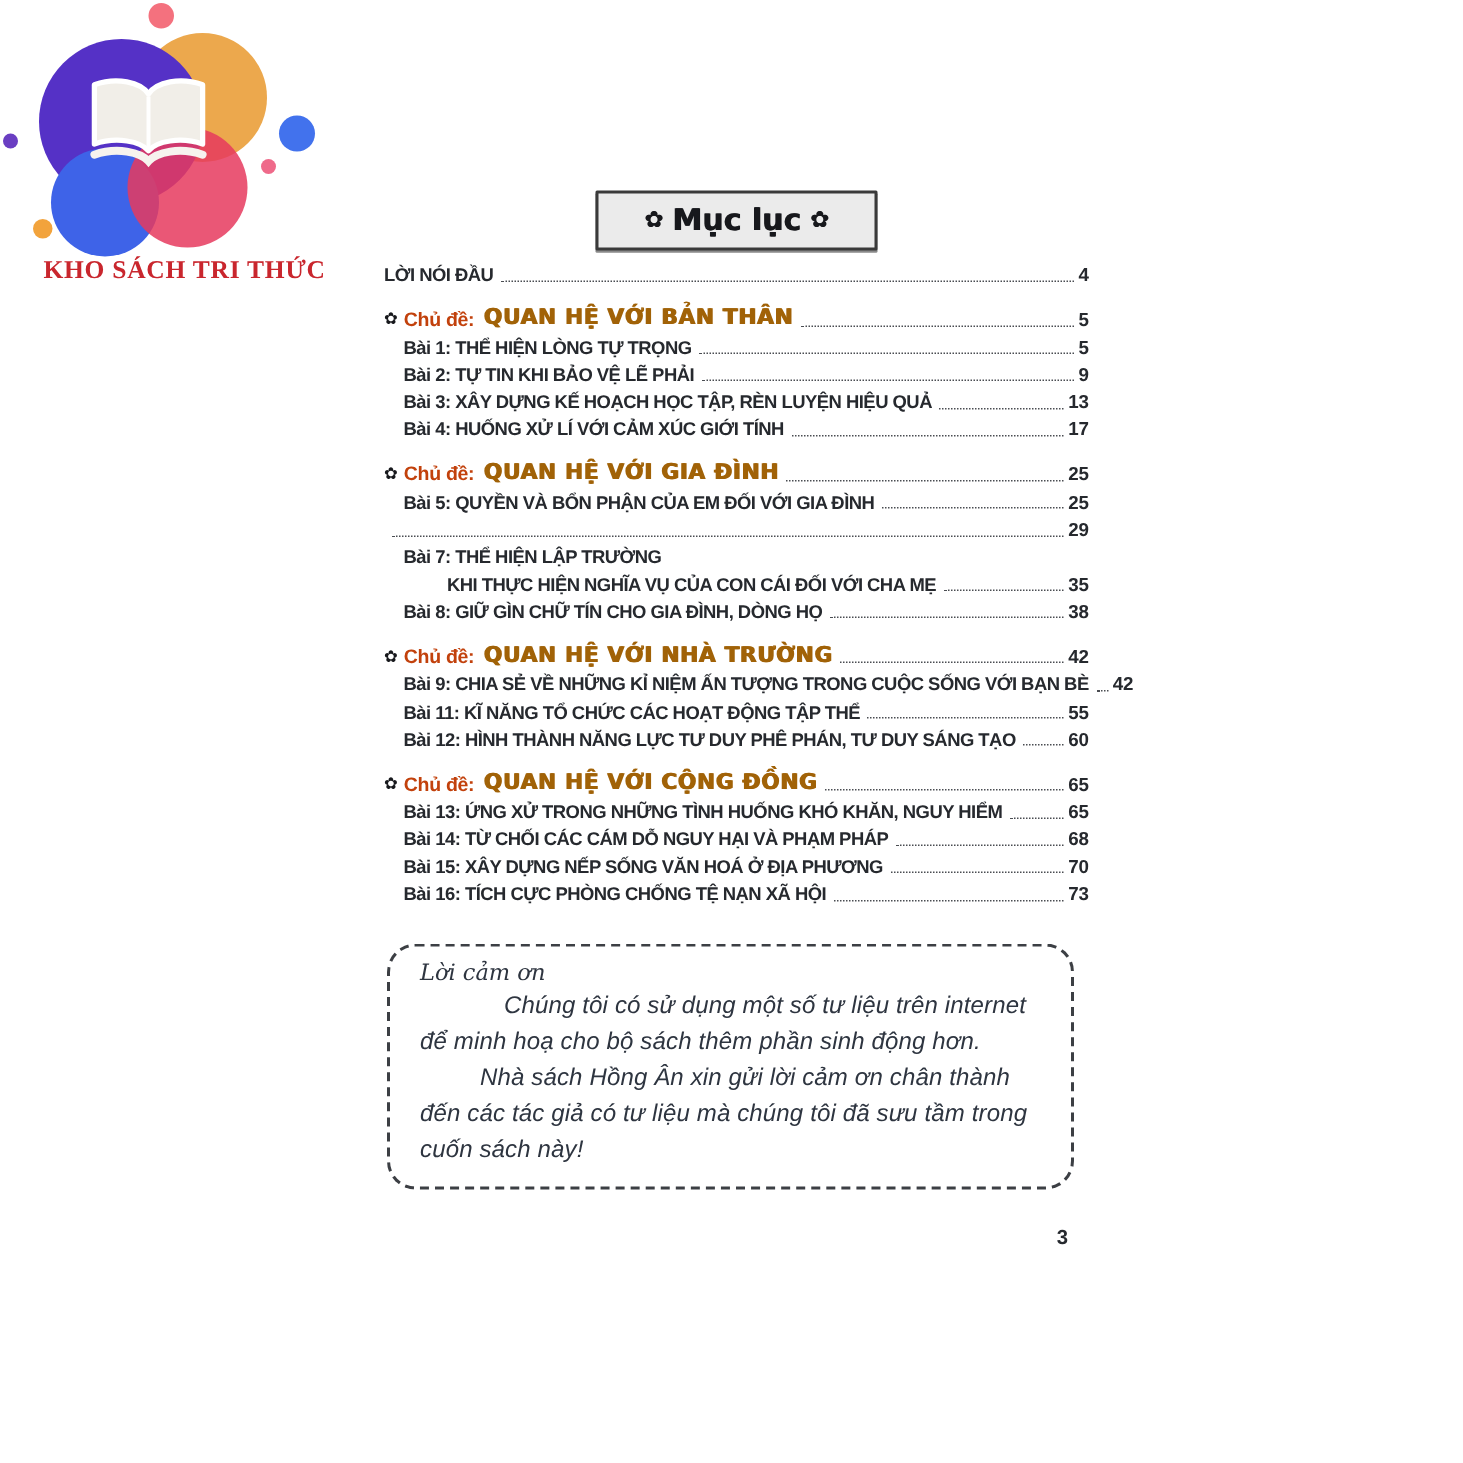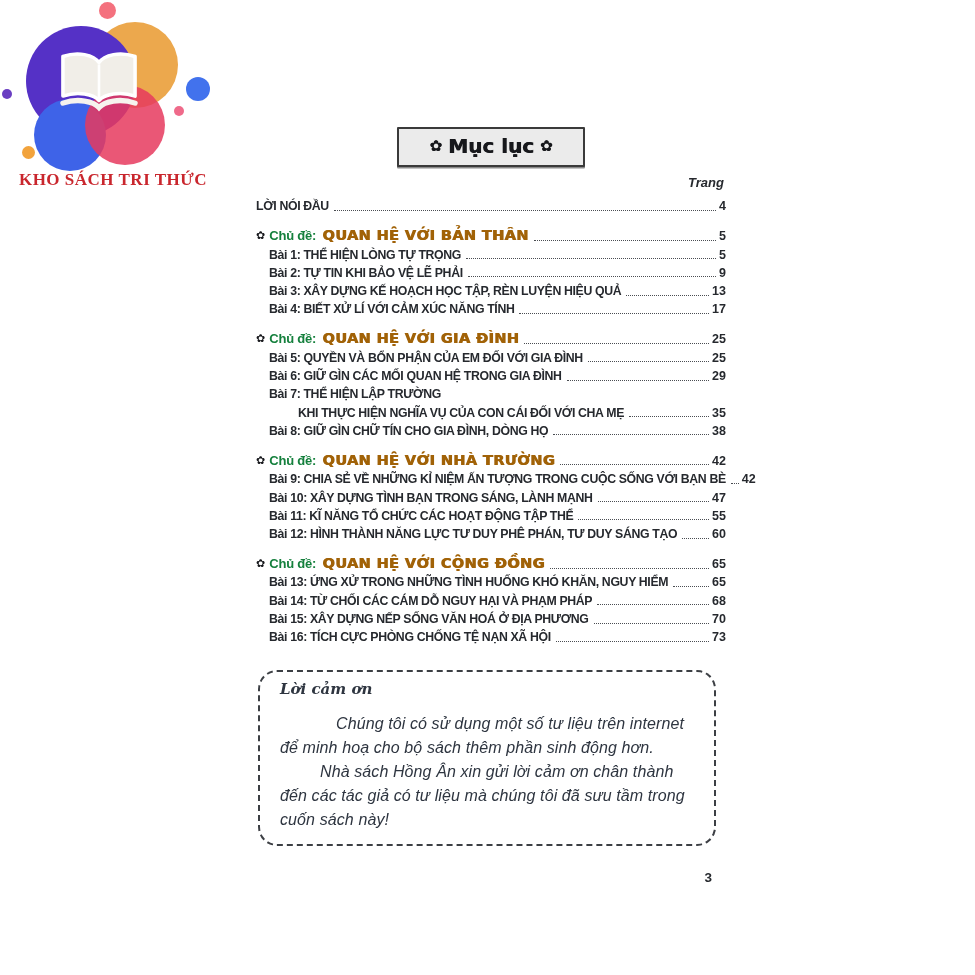--- a/index.html
+++ b/index.html
@@ -14,21 +14,21 @@
   .c-purple {left:26px;top:26px;width:110px;height:110px;background:#5531c6;z-index:2;}
   .c-blue   {left:34px;top:99px;width:72px;height:72px;background:#3e63e8;z-index:3;}
   .c-red    {left:85px;top:85px;width:80px;height:80px;background:rgba(230,58,94,0.85);z-index:4;}
   .d-pink-top    {left:99px;top:2px;width:17px;height:17px;background:#f4717e;}
   .d-purple-left {left:2px;top:89px;width:10px;height:10px;background:#6a3ec2;}
   .d-blue-right  {left:186px;top:77px;width:24px;height:24px;background:#4272ed;}
   .d-pink-right  {left:174px;top:106px;width:10px;height:10px;background:#ef6a8a;}
   .d-orange-bl   {left:22px;top:146px;width:13px;height:13px;background:#f2a33c;}
   .book-svg{position:absolute;left:55px;top:50px;width:88px;height:64px;z-index:6;}
   .brand{
-    position:absolute;left:3px;top:170px;width:220px;text-align:center;z-index:7;
+    position:absolute;left:13px;top:170px;width:220px;text-align:center;z-index:7;
     font-family:"Liberation Serif", serif;font-weight:bold;font-size:17px;
     letter-spacing:0.5px;color:#c9262d;white-space:nowrap;
   }
   
   .sheet{position:absolute;left:256px;top:127px;width:470px;}
   .mucluc-box{
     display:block;width:max-content;margin:0 auto;
     padding:5px 24px 7px;background:#ebebeb;border:2.5px solid #3a3a3a;border-radius:1px;
     box-shadow:0 1.5px 0 #8a8a8a;
     font-family:"DejaVu Sans", sans-serif;font-weight:bold;font-size:20px;color:#17181c;
@@ -44,33 +44,33 @@
   .toc-row{display:flex;align-items:flex-end;height:18.3px;}
   .toc-row .label{
     font-size:12.3px;font-weight:bold;letter-spacing:-0.35px;white-space:nowrap;color:#26292e;
   }
   .toc-row.item .label{padding-left:13px;}
   .toc-row.item2 .label{padding-left:42px;}
   .leader{flex:1 1 8px;border-bottom:1.6px dotted #4a4d52;margin:0 3px 2.5px 5px;min-width:8px;}
   .pageno{font-size:12.5px;font-weight:bold;color:#26292e;}
   .toc-row.sect{margin-top:9px;height:21px;}
   .sect .bullet{font-size:11px;margin-right:4px;position:relative;top:-1px;color:#17181c;}
-  .sect .prefix{font-size:13px;font-weight:bold;margin-right:6px;color:#15803d;letter-spacing:-0.2px;}
+  .sect .prefix{font-size:13px;font-weight:bold;margin-right:6px;color:#c2410c;letter-spacing:-0.2px;}
   .sect .stitle{
     font-family:"DejaVu Sans", sans-serif;font-size:14.5px;font-weight:bold;color:#a16207;
     letter-spacing:0.4px;text-shadow:0.8px 0 0 currentColor;white-space:nowrap;
   }
   
   .thanks{
     box-sizing:border-box;margin-top:26px;margin-left:2px;width:458px;min-height:129px;
     border:2px dashed #3c3f44;border-radius:19px;padding:8px 20px 12px;
     color:#2e3540;font-style:italic;
   }
   .thanks-title{
-    font-family:"DejaVu Serif", serif;font-weight:bold;font-size:15px;margin-bottom:14px;
+    font-family:"DejaVu Serif", serif;font-weight:normal;font-size:15px;margin-bottom:2px;
   }
   .thanks p{margin:0;font-size:16px;line-height:1.5;letter-spacing:0.1px;}
   .thanks p.p1{text-indent:56px;}
   .thanks p.p2{text-indent:40px;}
   .pagenum{
     margin-top:24px;text-align:right;padding-right:14px;
     font-size:13.5px;font-weight:bold;color:#26292e;
   }
 </style>
 </head>
@@ -93,21 +93,20 @@
   </svg>
   <div class="brand">KHO SÁCH TRI THỨC</div>
 </div>
 
 <div class="sheet">
 
   <div class="mucluc-box">
     <span class="flower">✿</span><span>Mục lục</span><span class="flower">✿</span>
   </div>
 
-  <div class="trang">Trang</div>
 
   <div id="toc">
       <div class="toc-row intro">
         <span class="label">LỜI NÓI ĐẦU</span>
         <span class="leader"></span>
         <span class="pageno">4</span>
       </div>
       <div class="toc-row sect">
         <span class="bullet">✿</span>
         <span class="prefix">Chủ đề:</span>
@@ -124,38 +123,37 @@
         <span class="label">Bài 2: TỰ TIN KHI BẢO VỆ LẼ PHẢI</span>
         <span class="leader"></span>
         <span class="pageno">9</span>
       </div>
       <div class="toc-row item">
         <span class="label">Bài 3: XÂY DỰNG KẾ HOẠCH HỌC TẬP, RÈN LUYỆN HIỆU QUẢ</span>
         <span class="leader"></span>
         <span class="pageno">13</span>
       </div>
       <div class="toc-row item">
-        <span class="label">Bài 4: BIẾT XỬ LÍ VỚI CẢM XÚC NĂNG TÍNH</span>
+        <span class="label">Bài 4: HUỐNG XỬ LÍ VỚI CẢM XÚC GIỚI TÍNH</span>
         <span class="leader"></span>
         <span class="pageno">17</span>
       </div>
       <div class="toc-row sect">
         <span class="bullet">✿</span>
         <span class="prefix">Chủ đề:</span>
         <span class="stitle">QUAN HỆ VỚI GIA ĐÌNH</span>
         <span class="leader"></span>
         <span class="pageno">25</span>
       </div>
       <div class="toc-row item">
         <span class="label">Bài 5: QUYỀN VÀ BỔN PHẬN CỦA EM ĐỐI VỚI GIA ĐÌNH</span>
         <span class="leader"></span>
         <span class="pageno">25</span>
       </div>
       <div class="toc-row item">
-        <span class="label">Bài 6: GIỮ GÌN CÁC MỐI QUAN HỆ TRONG GIA ĐÌNH</span>
         <span class="leader"></span>
         <span class="pageno">29</span>
       </div>
       <div class="toc-row item">
         <span class="label">Bài 7: THỂ HIỆN LẬP TRƯỜNG</span>
       </div>
       <div class="toc-row item2">
         <span class="label">KHI THỰC HIỆN NGHĨA VỤ CỦA CON CÁI ĐỐI VỚI CHA MẸ</span>
         <span class="leader"></span>
         <span class="pageno">35</span>
@@ -169,25 +167,20 @@
         <span class="bullet">✿</span>
         <span class="prefix">Chủ đề:</span>
         <span class="stitle">QUAN HỆ VỚI NHÀ TRƯỜNG</span>
         <span class="leader"></span>
         <span class="pageno">42</span>
       </div>
       <div class="toc-row item">
         <span class="label">Bài 9: CHIA SẺ VỀ NHỮNG KỈ NIỆM ẤN TƯỢNG TRONG CUỘC SỐNG VỚI BẠN BÈ</span>
         <span class="leader"></span>
         <span class="pageno">42</span>
-      </div>
-      <div class="toc-row item">
-        <span class="label">Bài 10: XÂY DỰNG TÌNH BẠN TRONG SÁNG, LÀNH MẠNH</span>
-        <span class="leader"></span>
-        <span class="pageno">47</span>
       </div>
       <div class="toc-row item">
         <span class="label">Bài 11: KĨ NĂNG TỔ CHỨC CÁC HOẠT ĐỘNG TẬP THỂ</span>
         <span class="leader"></span>
         <span class="pageno">55</span>
       </div>
       <div class="toc-row item">
         <span class="label">Bài 12: HÌNH THÀNH NĂNG LỰC TƯ DUY PHÊ PHÁN, TƯ DUY SÁNG TẠO</span>
         <span class="leader"></span>
         <span class="pageno">60</span>

